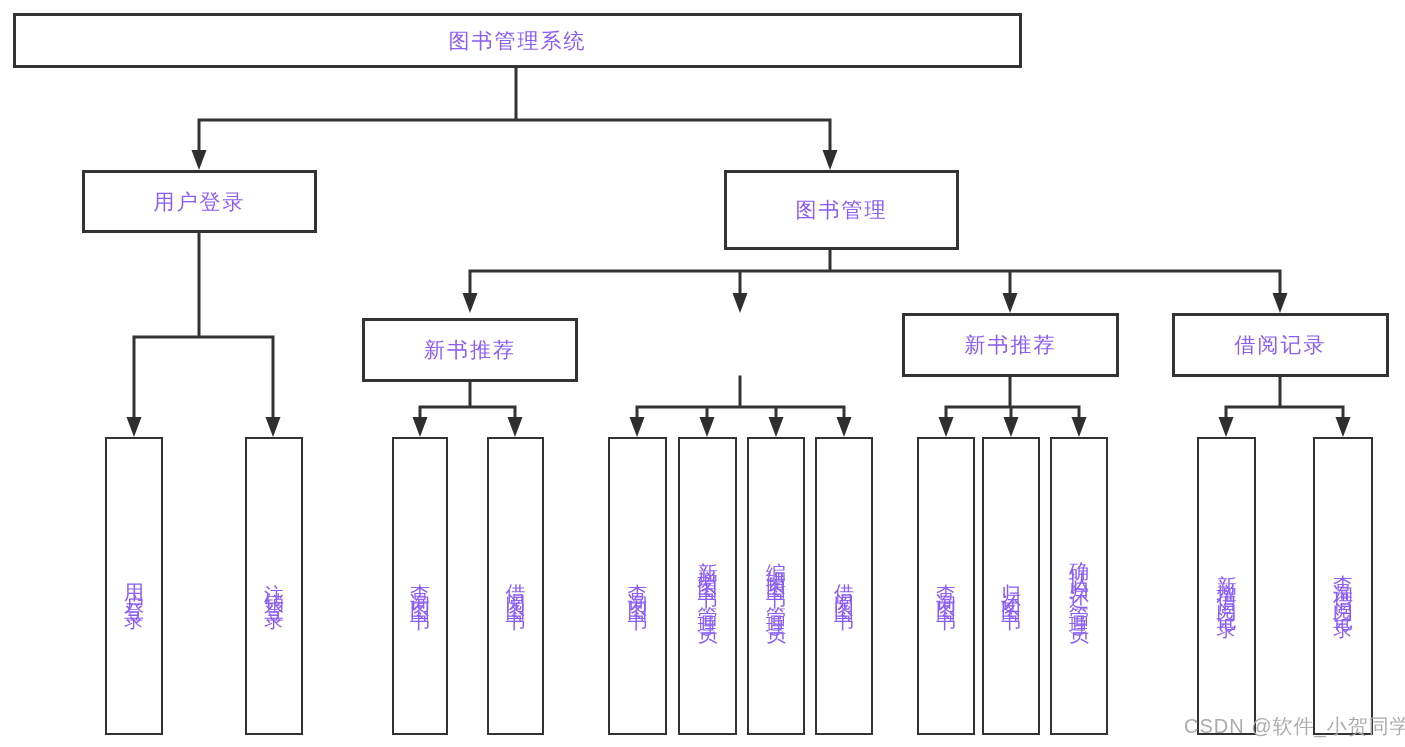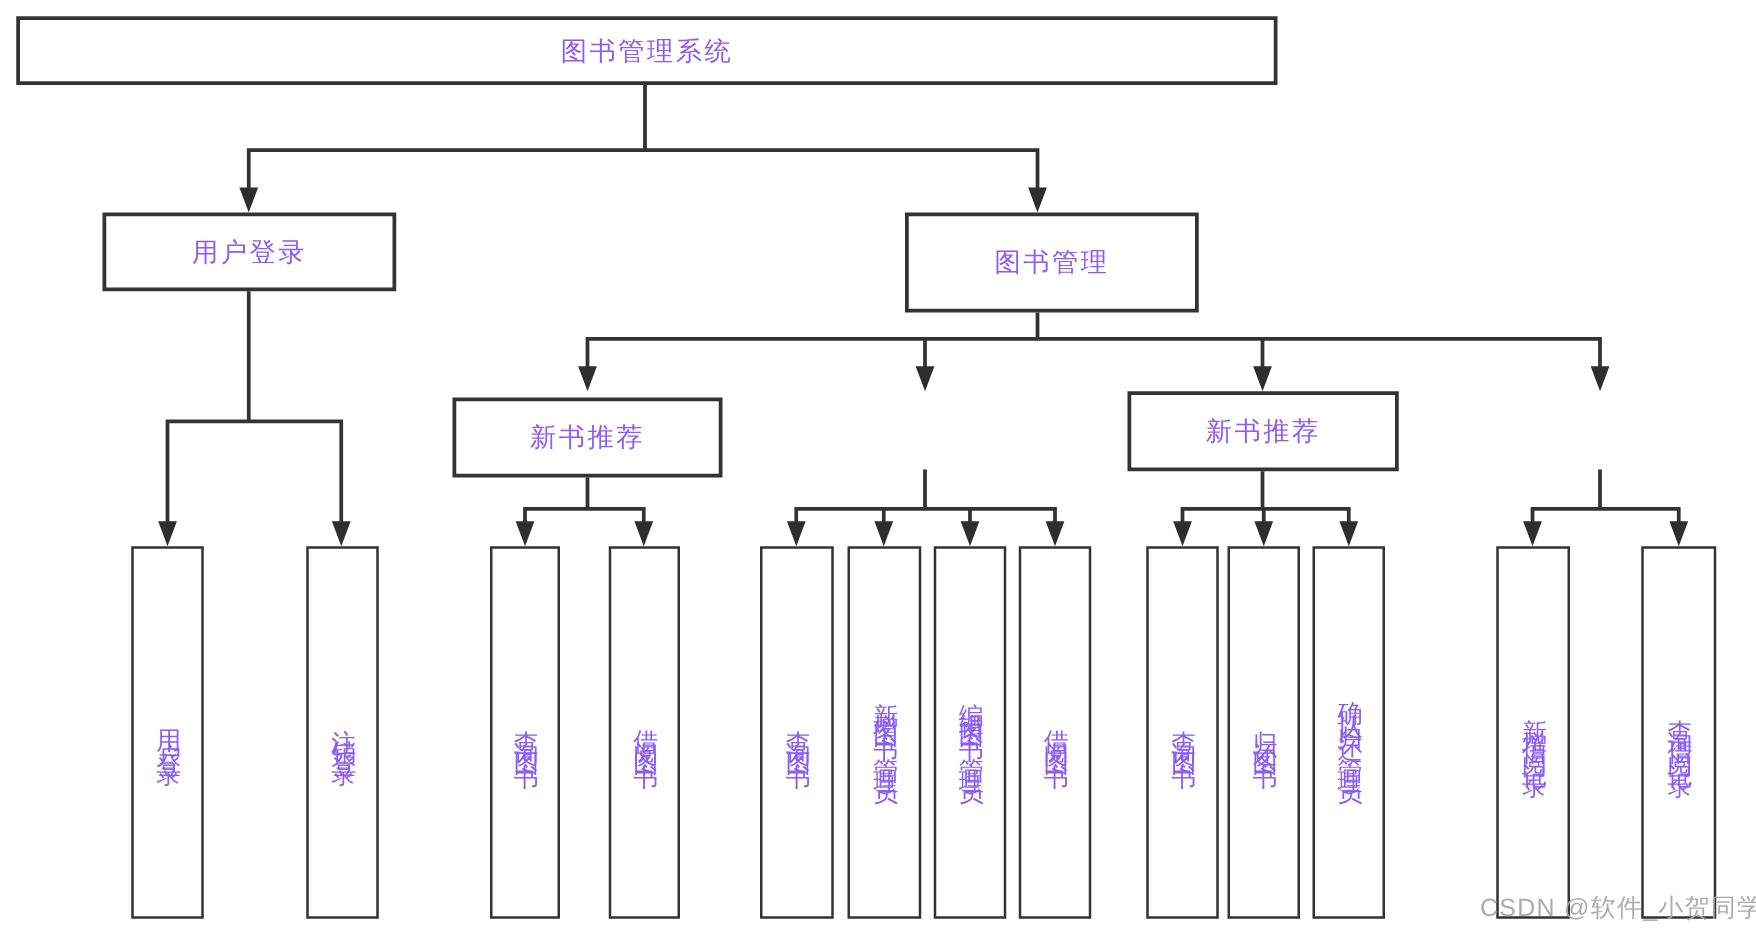--- a/index.html
+++ b/index.html
@@ -94,20 +94,23 @@
   <div class="node h" style="left:724px;top:170px;width:235px;height:80px">
     <span>图书管理</span>
   </div>
 
   <div class="node h" style="left:362px;top:318px;width:216px;height:64px">
     <span>新书推荐</span>
   </div>
   <div class="node h" style="left:902px;top:313px;width:217px;height:64px">
     <span>新书推荐</span>
   </div>
+  <div class="node h" style="left:1172px;top:313px;width:217px;height:64px">
+    <span>借阅记录</span>
+  </div>
 
   <div class="node v" style="left:105px;top:437px;width:58px;height:298px">
     <span>用户登录</span>
   </div>
   <div class="node v" style="left:245px;top:437px;width:58px;height:298px">
     <span>注销登录</span>
   </div>
 
   <div class="node v" style="left:392px;top:437px;width:56px;height:298px">
     <span>查询图书</span>

